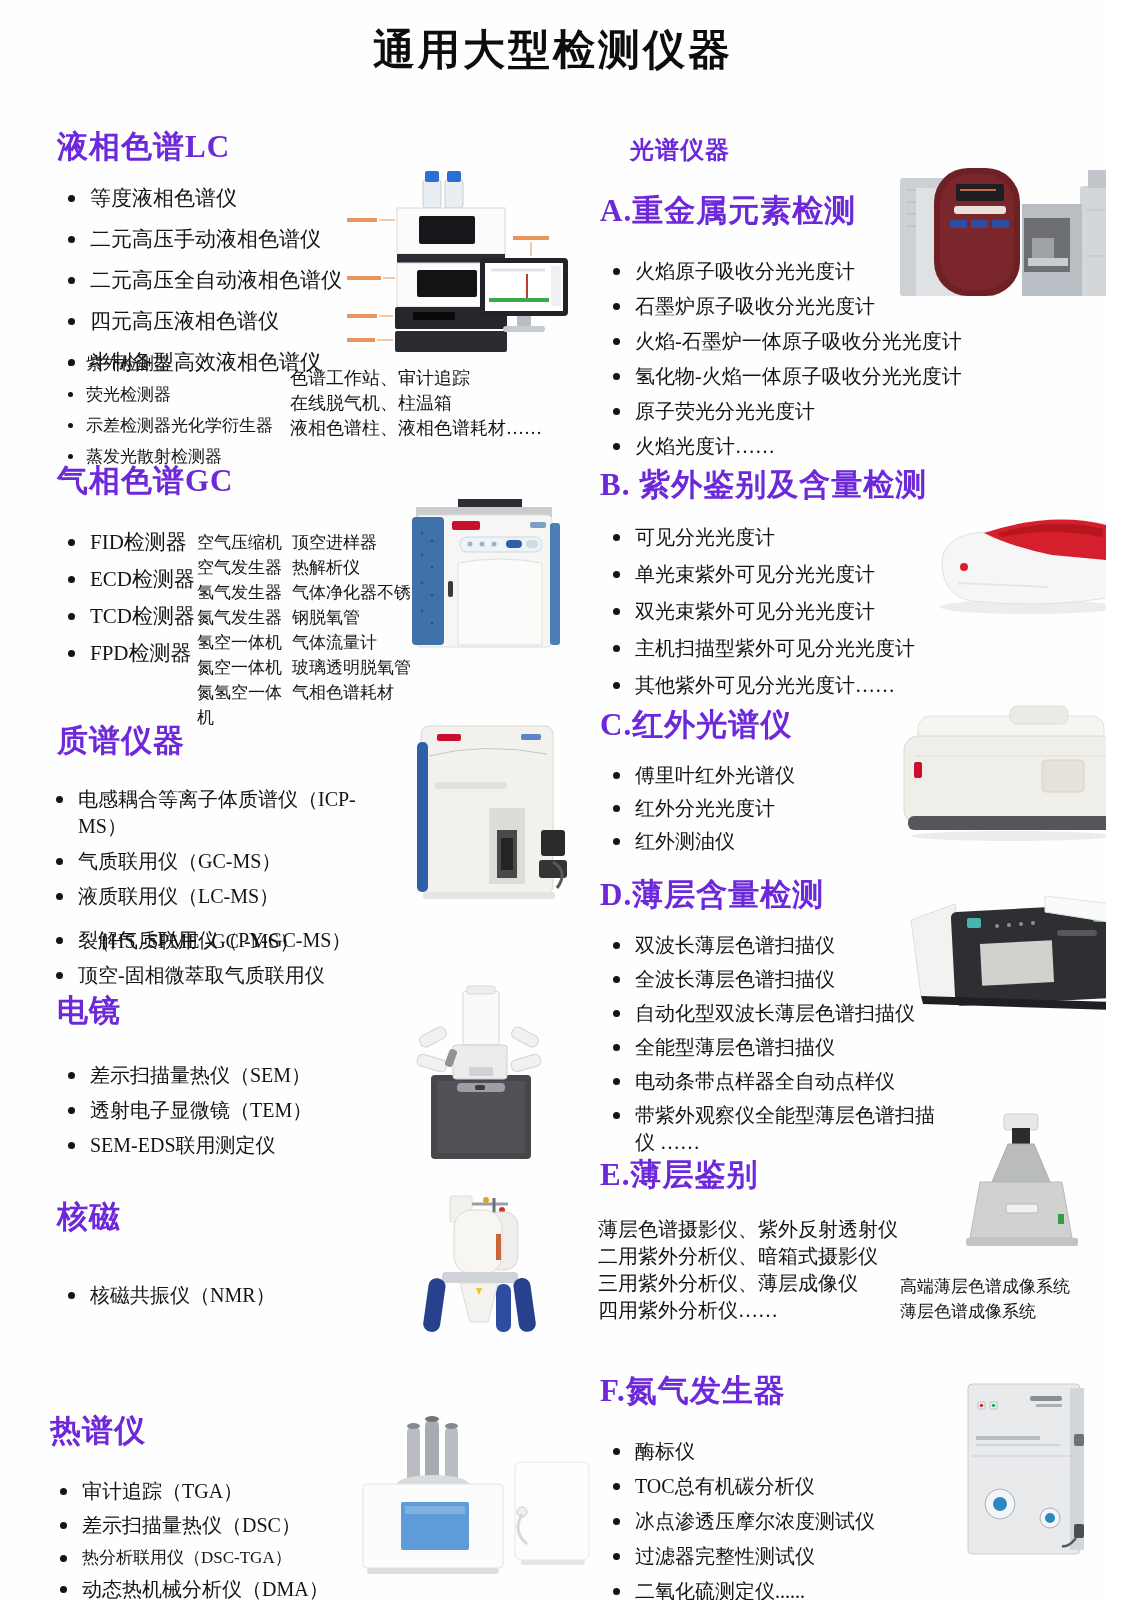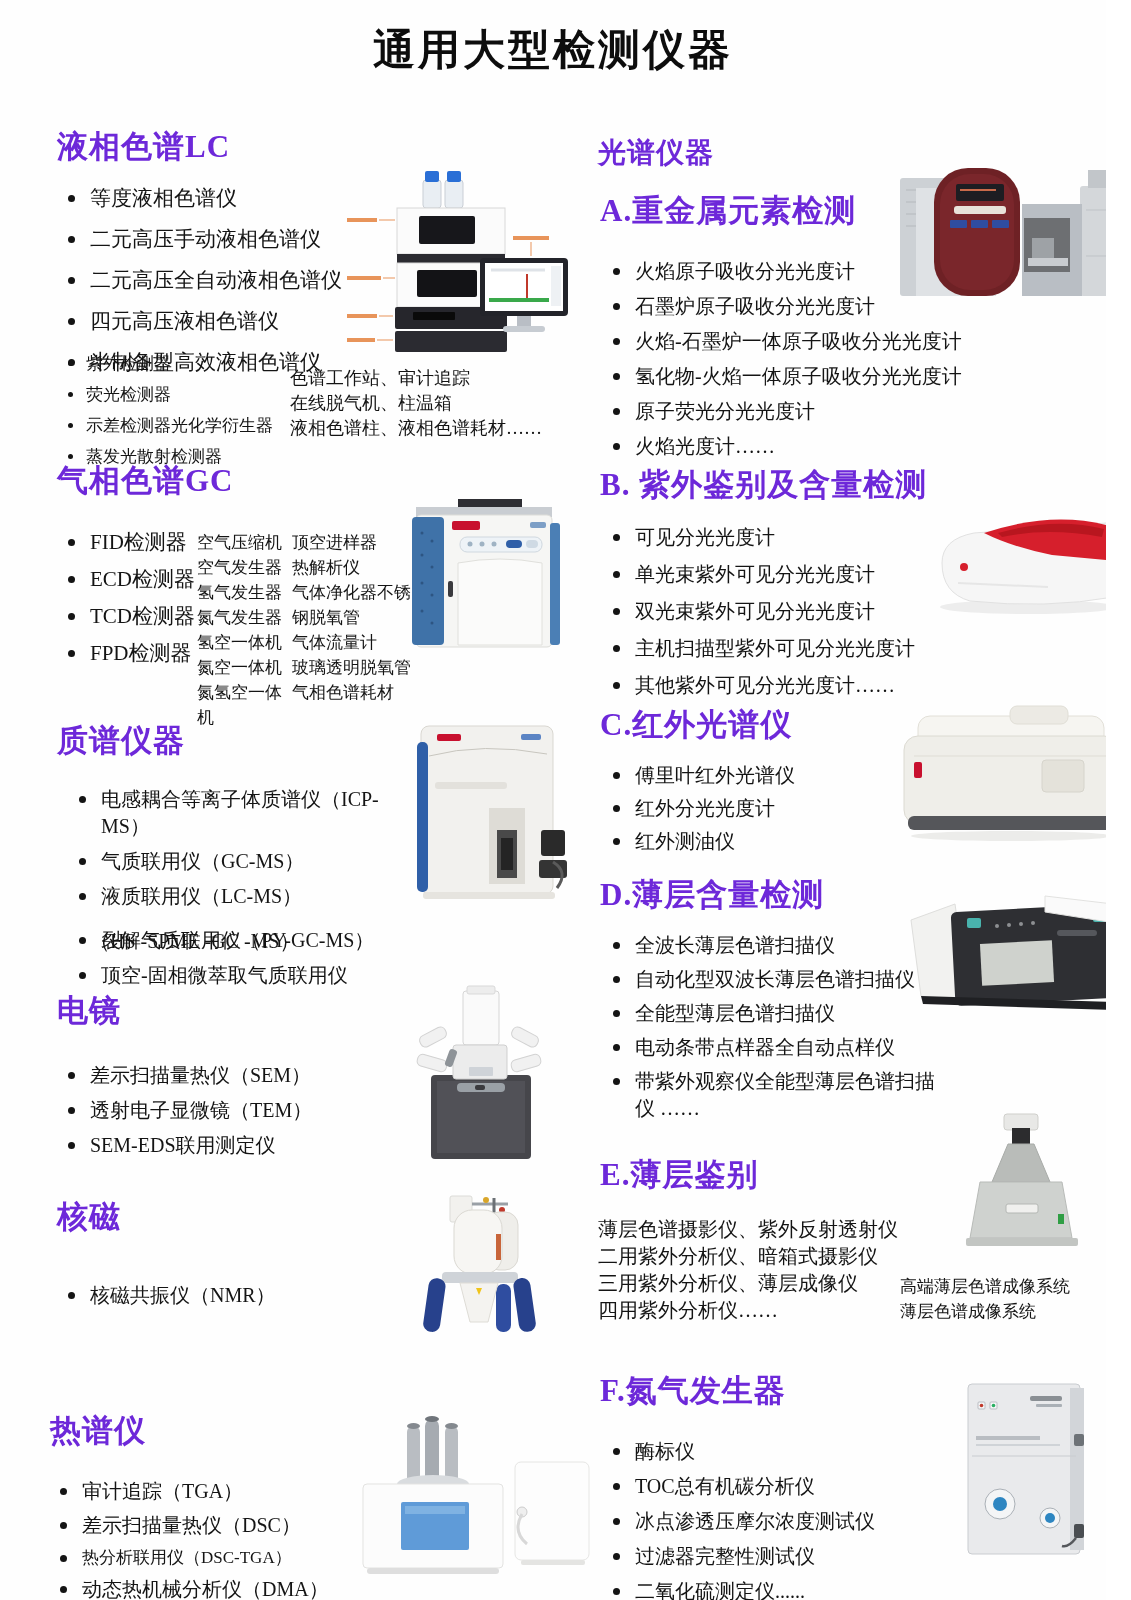--- a/index.html
+++ b/index.html
@@ -7,21 +7,21 @@
     position:relative;width:1106px;height:1600px;background:#fefefe;overflow:hidden;
     font-family:"Liberation Serif","DejaVu Serif",serif;color:#141414;
   }
   .abs{position:absolute;}
   .title{
     position:absolute;left:0;right:0;top:22px;text-align:center;
     font-size:42px;font-weight:bold;letter-spacing:3px;margin:0;color:#0d0d0d;
   }
   h2{margin:0;font-weight:bold;color:#6d28d9;}
   .h2l{font-size:31px;letter-spacing:1px;}
-  .h2s{font-size:28px;letter-spacing:1px;}
+  .h2s{font-size:24px;letter-spacing:1px;margin-left:32px;}
   ul.list{list-style:none;margin:0;padding:0;position:absolute;}
   li.b{position:relative;padding-left:30px;}
   li.b::before{
     content:"";position:absolute;left:8px;top:0.5em;width:7px;height:7px;
     border-radius:50%;background:#141414;
   }
   .main li.b{font-size:21px;margin-bottom:13px;}
   .mid li.b{font-size:20px;}
   .small li.b{font-size:17px;margin-bottom:8px;padding-left:26px;}
   .small li.b::before{width:5px;height:5px;left:8px;top:0.55em;}
@@ -143,21 +143,21 @@
         <circle cx="82" cy="47" r="2.5" fill="#9fb3c4"></circle>
         <circle cx="94" cy="47" r="2.5" fill="#9fb3c4"></circle>
       <rect x="106" y="43" width="16" height="8" rx="4" fill="#2f5fa8"></rect>
       <rect x="126" y="43" width="12" height="8" rx="4" fill="#cfdae4"></rect>
       <path d="M58 66 q42 -8 84 0 l0 82 l-84 0 Z" fill="#fbfbfa" stroke="#e0e0dc"></path>
       <rect x="48" y="84" width="5" height="16" rx="2" fill="#3a3a3e"></rect>
     </svg>
   </div>
 
   <h2 class="abs h2l" style="left:57px;top:720px">质谱仪器</h2>
-  <ul class="list main mid" style="left:71px;top:786px;width:348px">
+  <ul class="list main mid" style="left:48px;top:786px;width:348px">
     <li class="b" style="font-size:20px;margin-bottom:8px">电感耦合等离子体质谱仪（ICP-MS）</li>
     <li class="b" style="font-size:20px;margin-bottom:8px">气质联用仪（GC-MS）</li>
     <li class="b" style="font-size:20px;margin-bottom:17px">液质联用仪（LC-MS）</li>
     <li class="b" style="font-size:20px;margin-bottom:8px">裂解气质联用仪（PY-GC-MS）</li>
     <li class="b" style="font-size:20px;margin-bottom:8px">顶空-固相微萃取气质联用仪</li>
   </ul>
   <div class="cont" style="left:90px;top:928px">（HS -SPME -GC -MS）</div>
 
   <div class="img" style="left:393px;top:712px;width:177px;height:192px">
     <svg viewBox="0 0 177 192" xmlns="http://www.w3.org/2000/svg">
@@ -328,20 +328,21 @@
       <line x1="22" y1="58" x2="216" y2="58" stroke="#dfddd5"></line>
       <rect x="150" y="62" width="42" height="32" rx="4" fill="#e4e2da" stroke="#d6d4cc"></rect>
       <rect x="22" y="64" width="8" height="16" rx="2" fill="#c8102e"></rect>
       <rect x="16" y="118" width="206" height="14" rx="6" fill="#55565a"></rect>
       <ellipse cx="119" cy="138" rx="100" ry="5" fill="#ececea"></ellipse>
     </svg>
   </div>
 
   <h2 class="abs h2l" style="left:600px;top:874px">D.薄层含量检测</h2>
   <ul class="list main mid" style="left:605px;top:932px;width:346px">
+    <li class="b" style="font-size:20px;margin-bottom:7px">双波长薄层色谱扫描仪</li>
     <li class="b" style="font-size:20px;margin-bottom:7px">全波长薄层色谱扫描仪</li>
     <li class="b" style="font-size:20px;margin-bottom:7px">自动化型双波长薄层色谱扫描仪</li>
     <li class="b" style="font-size:20px;margin-bottom:7px">全能型薄层色谱扫描仪</li>
     <li class="b" style="font-size:20px;margin-bottom:7px">电动条带点样器全自动点样仪</li>
     <li class="b" style="font-size:20px;margin-bottom:7px">带紫外观察仪全能型薄层色谱扫描仪  ……</li>
   </ul>
 
   <div class="img" style="left:897px;top:886px;width:234px;height:134px">
     <svg viewBox="0 0 234 134" xmlns="http://www.w3.org/2000/svg">
       <path d="M14 34 L58 18 L72 118 L24 110 Z" fill="#f2f2f0" stroke="#dededc"></path>

